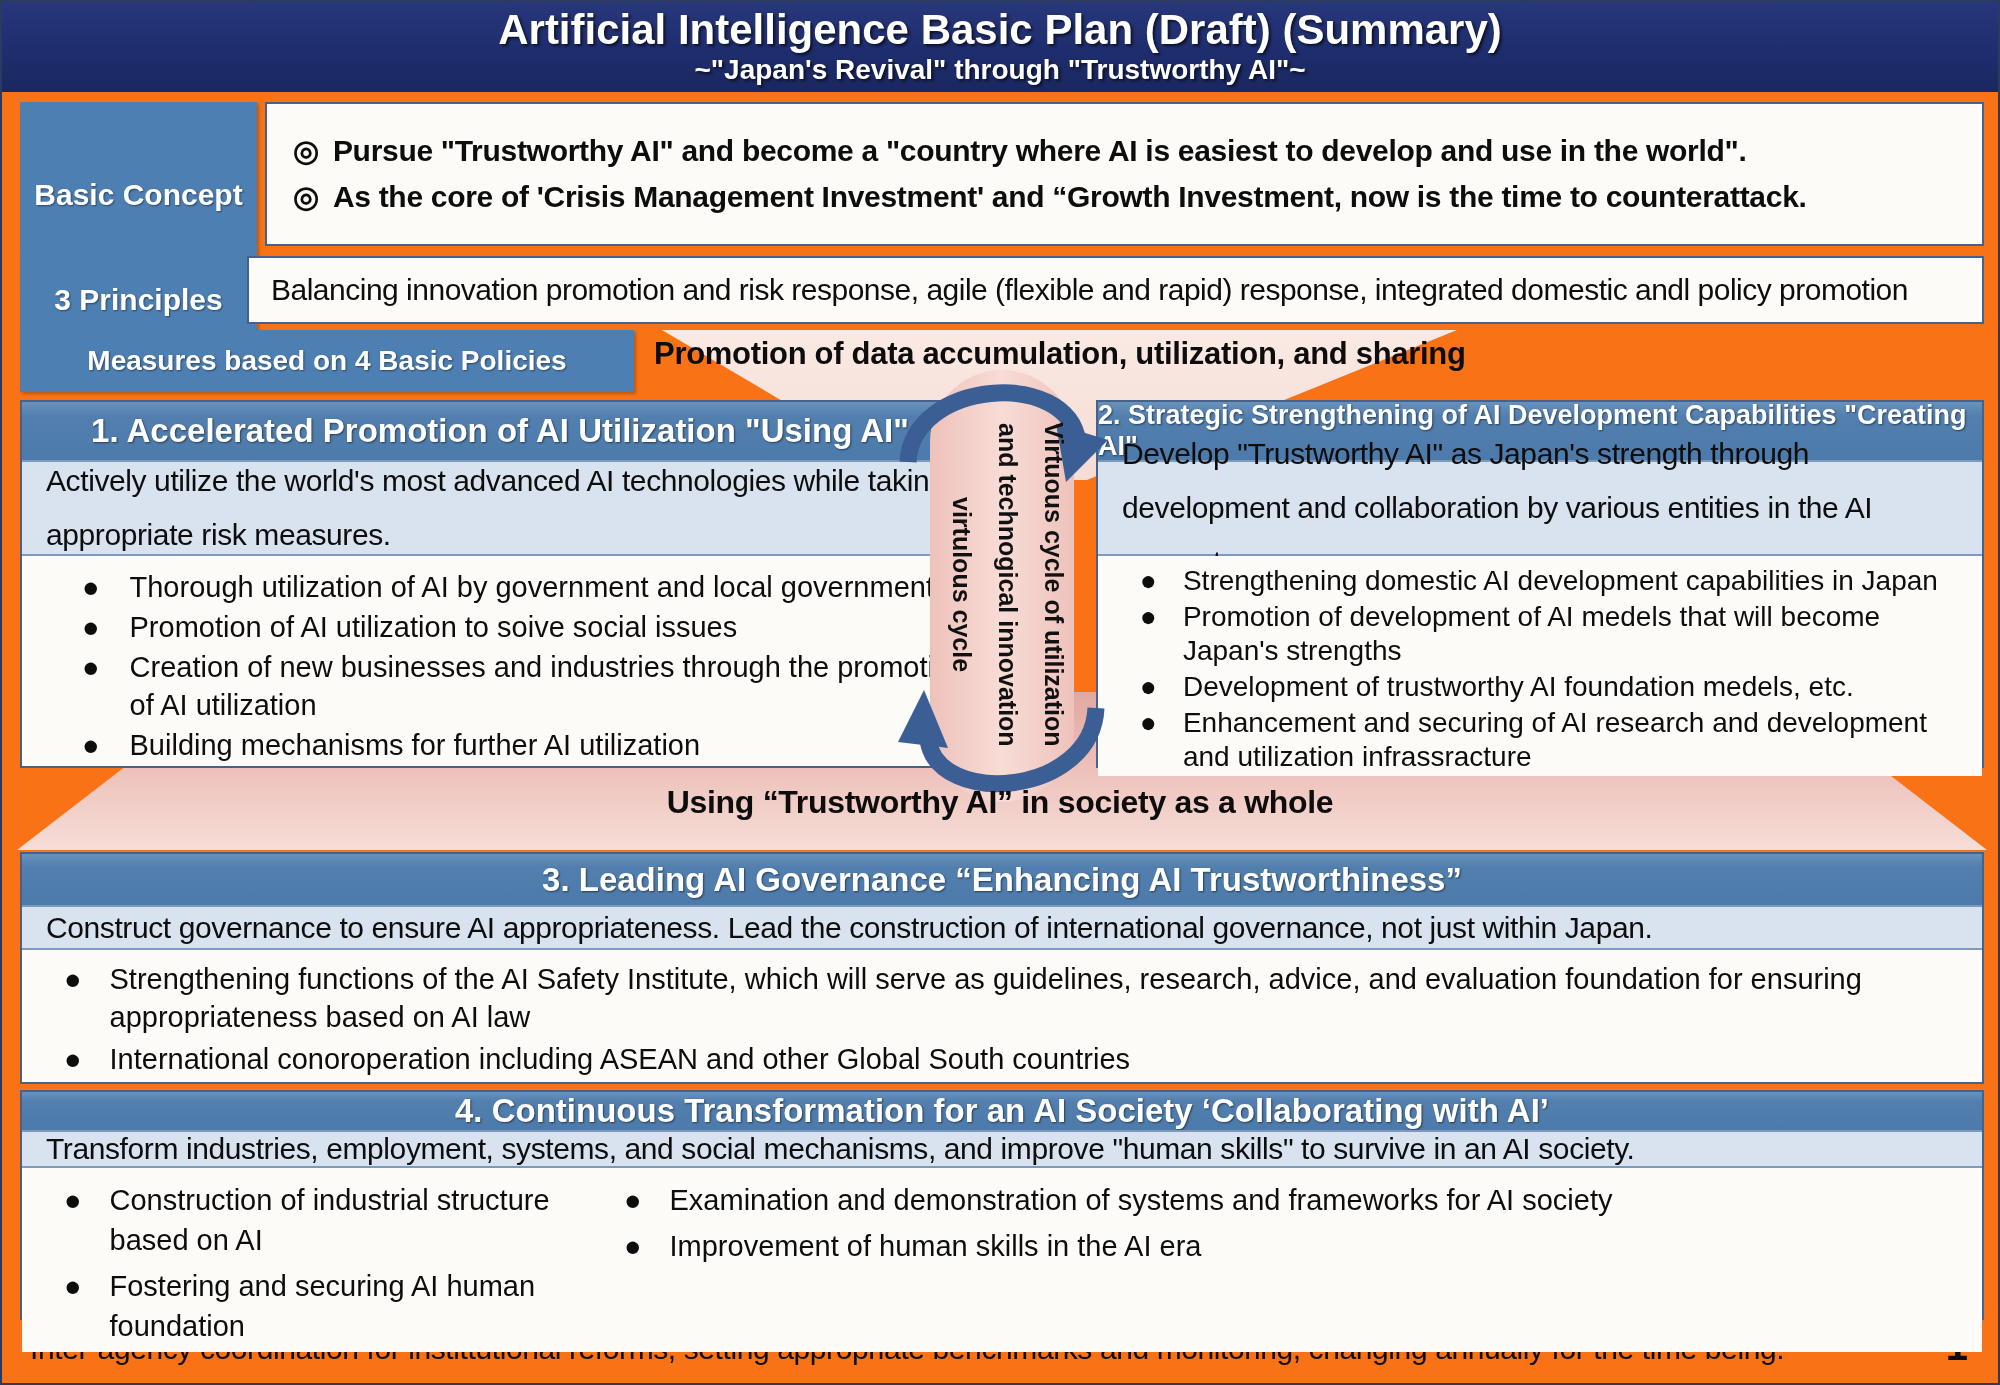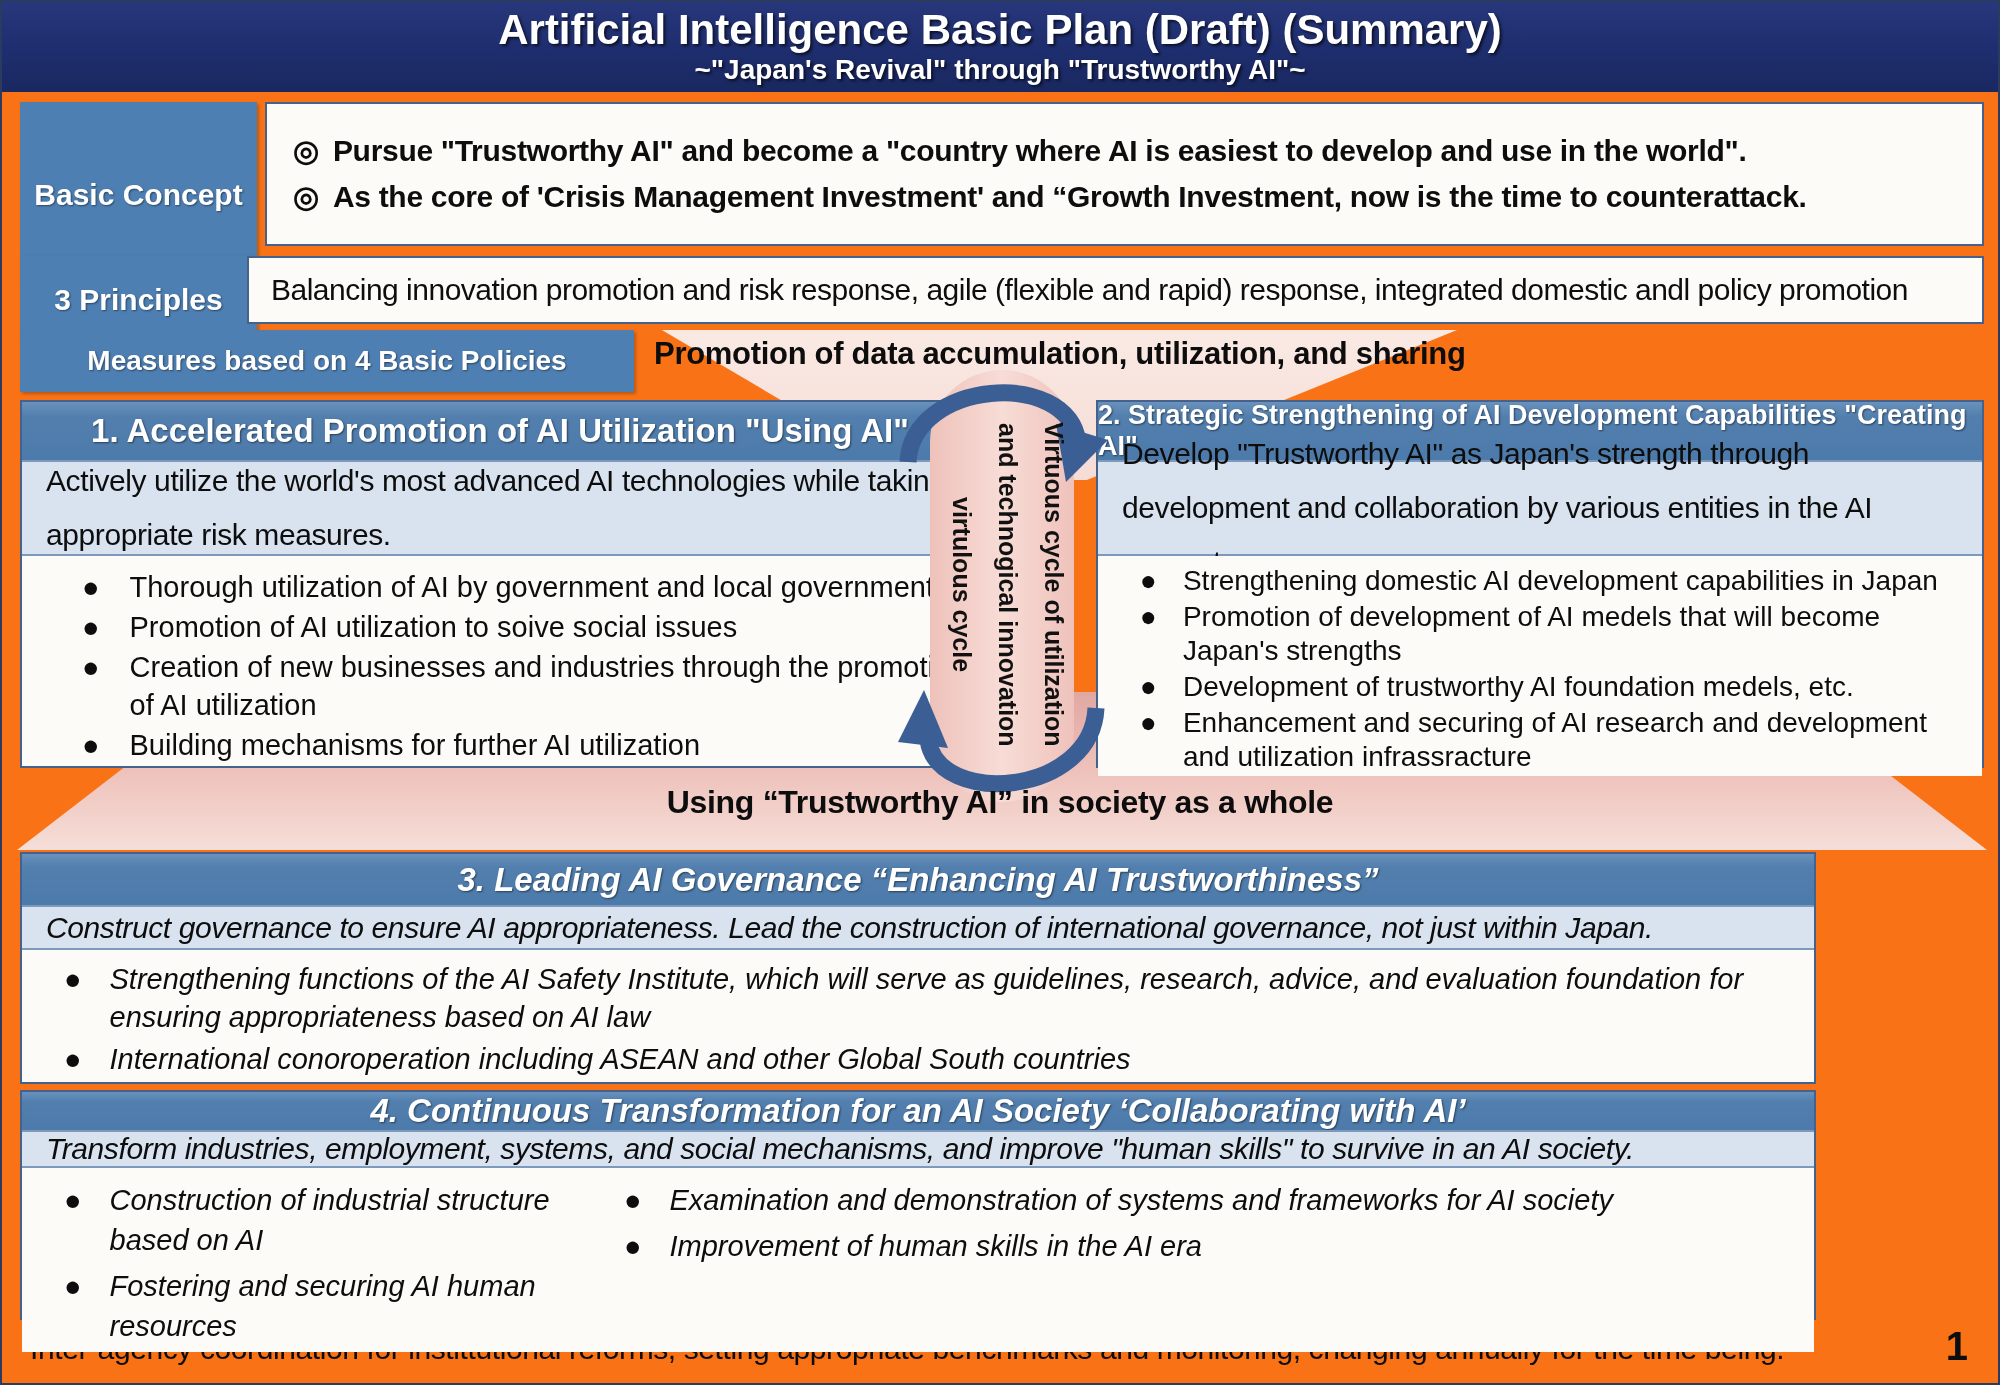--- a/index.html
+++ b/index.html
@@ -77,22 +77,22 @@
   .cycle-svg{position:absolute; left:870px; top:348px; width:260px; height:470px; z-index:5;}
   .cycle-text{position:absolute; left:925px; top:380px; width:150px; height:405px; z-index:6;
       writing-mode:vertical-rl; font-weight:bold; font-size:25px; line-height:46px;
       text-align:center; letter-spacing:0px; color:#111;}
 
   
   .band-text{position:absolute; left:0; top:782px; width:100%; text-align:center; z-index:5;
       font-size:32px; font-weight:bold; letter-spacing:-0.3px;}
 
   
-  .wide-box{position:absolute; left:18px; width:1796px; border:2px solid #45628c;
-      box-sizing:border-box; background:#fcfbf7; z-index:3; display:flex; flex-direction:column;font-style:italic;}
+  .wide-box{position:absolute; left:18px; width:1964px; border:2px solid #45628c;
+      box-sizing:border-box; background:#fcfbf7; z-index:3; display:flex; flex-direction:column;}
   .sec3{top:850px; height:232px;}
   .sec4{top:1088px; height:230px;}
   .sec3 .hdr,.sec4 .hdr{font-size:33px;}
   .sec3 .subrow{height:50px; display:flex; align-items:center; padding-left:24px;
       font-size:30px; letter-spacing:-0.4px;}
   .sec4 .subrow{height:54px; display:flex; align-items:center; padding-left:24px;
       font-size:30px; letter-spacing:-0.4px;}
   .sec3 .bullets{flex:1; padding:10px 10px 0 42px;}
   .sec3 .b-item{font-size:29px; line-height:38px; margin-bottom:4px;}
   .sec3 .b-dot{margin-right:28px;}
@@ -225,21 +225,21 @@
     <div class="hdr">4.  Continuous Transformation for an AI Society ‘Collaborating with AI’</div>
     <div class="subrow">Transform industries, employment, systems, and social mechanisms, and improve "human skills" to survive in an AI society.</div>
     <div class="bullets">
       <div class="s4col s4col1">
         <div class="b-item">
             <span class="b-dot">●</span>
             <span>Construction of industrial structure based on AI</span>
           </div>
         <div class="b-item">
             <span class="b-dot">●</span>
-            <span>Fostering and securing AI human resources</span>
+            <span>Fostering and securing AI human foundation</span>
           </div>
       </div>
       <div class="s4col s4col2">
         <div class="b-item">
             <span class="b-dot">●</span>
             <span>Examination and demonstration of systems and frameworks for AI society</span>
           </div>
         <div class="b-item">
             <span class="b-dot">●</span>
             <span>Improvement of human skills in the AI era</span>

